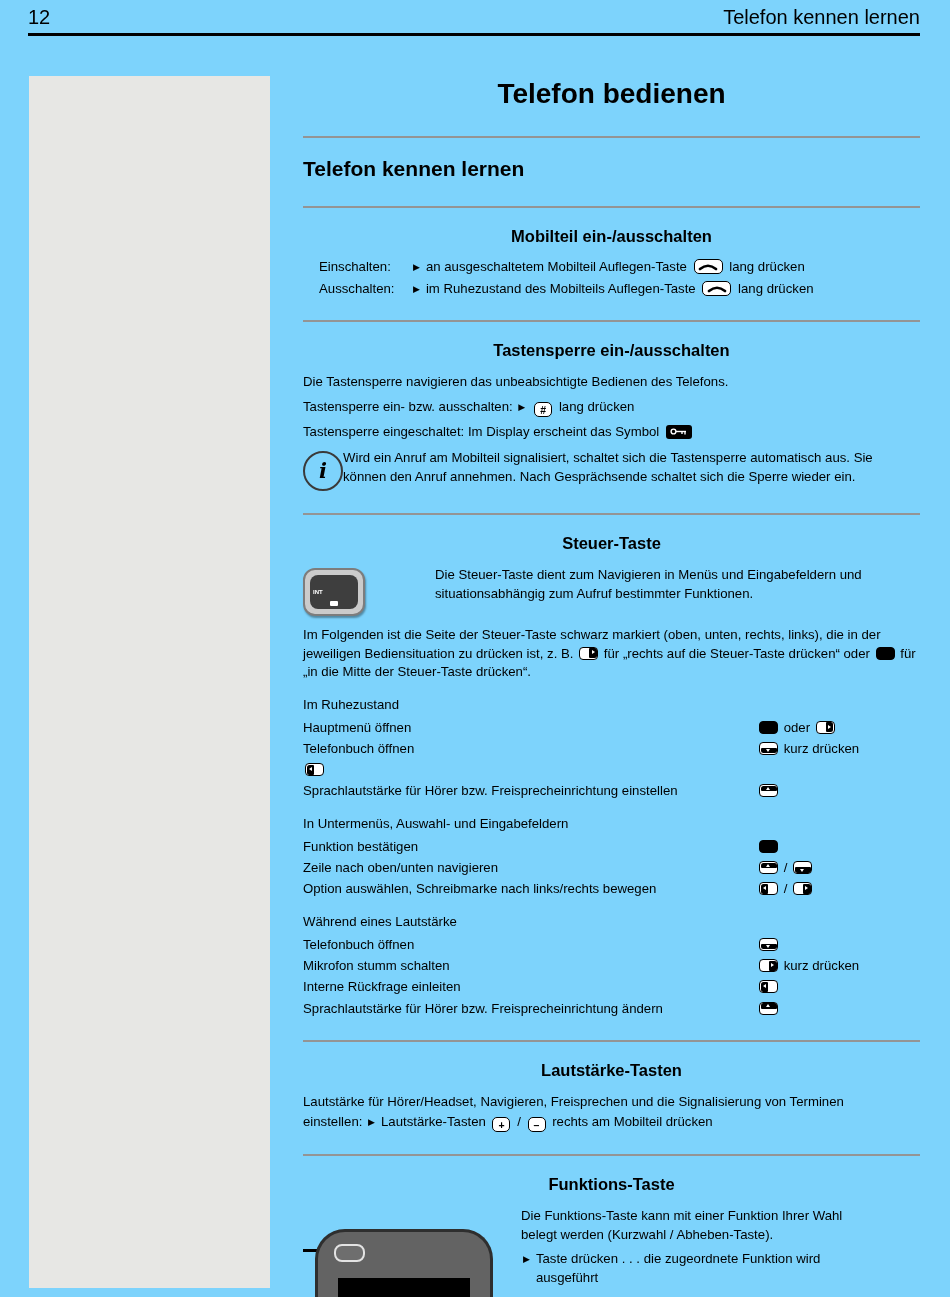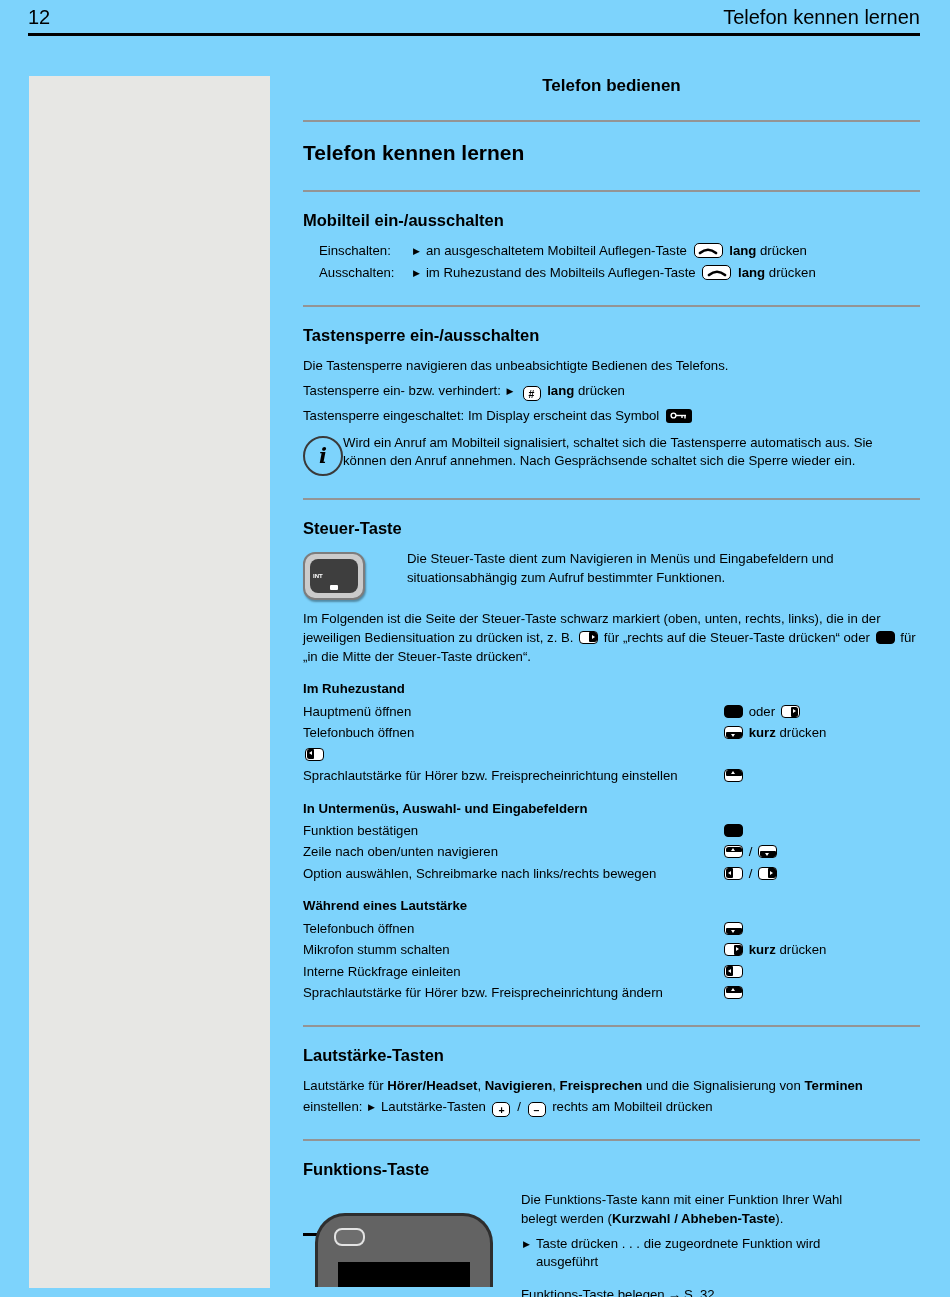--- a/index.html
+++ b/index.html
@@ -10,25 +10,25 @@
   .hdr{position:absolute;top:6px;left:28px;right:30px;display:flex;justify-content:space-between;
        font-size:20px;}
   .hdr-rule{position:absolute;top:33px;left:28px;right:30px;height:3px;background:#000;}
 
   
   .sidebar{position:absolute;left:29px;top:76px;width:241px;bottom:9px;background:#e7e7e4;}
 
   
   .content{position:absolute;left:303px;top:66px;width:617px;font-size:13.2px;line-height:1.42;}
 
-  .main-title{text-align:center;font-size:17px;font-weight:bold;margin:8px 0 0 0;}
+  .main-title{text-align:center;font-size:28px;font-weight:bold;margin:8px 0 0 0;}
   .sep{height:2px;background:#949494;margin-top:22px;}
   .chapter{font-size:21px;font-weight:bold;margin:16px 0 0 0;}
-  h2{font-size:16.5px;font-weight:bold;margin:17px 0 10px 0;}
-  .grp-title{font-weight:bold;margin:14px 0 4px 0;}
+  h2{font-size:16.5px;font-weight:bold;margin:17px 0 10px 0;text-align:center;}
+  .grp-title{font-weight:normal;margin:14px 0 4px 0;}
   p{margin:0 0 6px 0;}
 
   
   .arr{font-size:9px;vertical-align:1px;margin:0 6px 0 2px;}
 
   
   .hw-key{display:inline-block;min-width:18px;padding:0 3px;height:15px;line-height:14px;
           border:1.4px solid #000;border-radius:5px;text-align:center;font-size:10.5px;
           font-weight:bold;vertical-align:-3px;margin:0 3px;background:#fff;box-sizing:border-box;}
   .end-key{width:29px;padding:0;}
@@ -66,31 +66,31 @@
   .prow .arr{flex:none;margin-top:3px;}
 
   
   .info{display:flex;margin:8px 0 2px 0;}
   .info-icon{flex:none;width:36px;height:36px;border:2px solid #3a3a3a;border-radius:50%;
        display:flex;align-items:center;justify-content:center;
        font-family:"DejaVu Serif",serif;font-style:italic;font-weight:bold;font-size:21px;margin-top:2px;}
   .info-text{width:562px;}
 
   
-  .steuer-top{display:flex;margin:6px 0 10px 0;}
+  .steuer-top{display:flex;margin:6px 0 10px 0;gap:28px;}
   .nav-key{flex:none;width:58px;height:44px;background:#cbcbcb;border:2px solid #7d7d7d;
        border-radius:12px;position:relative;margin-top:2px;
        box-shadow:1px 2px 2px rgba(0,0,0,.35);}
   .nav-inner{position:absolute;left:5px;top:5px;right:5px;bottom:5px;background:#3e3e3e;border-radius:8px;}
   .nav-int{position:absolute;left:3px;top:50%;transform:translateY(-50%);color:#fff;font-size:6px;font-weight:bold;}
   .nav-dot{position:absolute;left:50%;bottom:3px;margin-left:-4px;width:8px;height:5px;background:#fff;border-radius:1px;}
   .steuer-desc{margin-left:42px;width:510px;}
 
   
-  .srow{display:flex;margin:2.5px 0;}
+  .srow{display:flex;margin:2.5px 0;gap:35px;}
   .slbl{width:419px;flex:none;padding-right:8px;box-sizing:border-box;}
   .skeys{white-space:nowrap;}
 
   
   .vol-line2{margin-top:2px;}
 
   
   .fk-wrap{display:flex;margin:10px 0 0 0;}
   .fk-figure{flex:none;position:relative;width:190px;height:80px;margin-top:16px;}
   .fk-line{position:absolute;left:0;top:26px;width:33px;height:3px;background:#000;}
@@ -100,21 +100,21 @@
        border:3px solid #2e2e2e;border-bottom:none;border-radius:30px 30px 0 0;}
   .fk-btn{position:absolute;left:16px;top:12px;width:27px;height:14px;background:#6e6e6e;
        border:2.5px solid #e3e3e3;border-radius:8px;}
   .fk-screen{position:absolute;left:20px;right:20px;bottom:0;height:25px;background:#000;}
   .fk-right{margin-left:28px;width:356px;}
   .fk-step{display:flex;margin-top:6px;}
   .fk-step .arr{flex:none;margin-top:3px;}
   .fk-assign{margin-top:14px;}
   .ref-arrow{font-weight:bold;margin:0 3px;}
 
-  b{font-weight:bold;}
+  b{font-weight:normal;}
 </style>
 </head>
 <body>
 
 <div class="page">
 
   <div class="hdr">
     <span>12</span>
     <span>Telefon kennen lernen</span>
   </div>
@@ -146,21 +146,21 @@
       <span><span>im Ruhezustand des Mobilteils Auflegen-Taste</span>
         <span class="hw-key end-key"><svg width="22" height="11" viewBox="0 0 22 11">
               <path d="M3 8 Q 11 1.5 19 8" fill="none" stroke="#000" stroke-width="2.6" stroke-linecap="round"></path>
             </svg></span>
         <b>lang</b> <span>drücken</span></span>
     </div>
 
     <div class="sep"></div>
     <h2>Tastensperre ein-/ausschalten</h2>
     <p>Die Tastensperre navigieren das unbeabsichtigte Bedienen des Telefons.</p>
-    <p><span>Tastensperre ein- bzw. verhindert:</span>
+    <p><span>Tastensperre ein- bzw. ausschalten:</span>
       <span class="arr">▶</span><span class="hw-key">#</span>
       <b>lang</b> <span>drücken</span></p>
     <p><span>Tastensperre eingeschaltet: Im Display erscheint das Symbol</span>
       <span class="lock-sym"><svg width="20" height="9" viewBox="0 0 20 9">
             <circle cx="4.5" cy="4.5" r="2.4" fill="none" stroke="#fff" stroke-width="1.4"></circle>
             <line x1="7" y1="4.5" x2="17" y2="4.5" stroke="#fff" stroke-width="1.4"></line>
             <line x1="13" y1="4.5" x2="13" y2="7" stroke="#fff" stroke-width="1.4"></line>
             <line x1="16" y1="4.5" x2="16" y2="7.5" stroke="#fff" stroke-width="1.4"></line>
           </svg></span></p>
     <div class="info">

